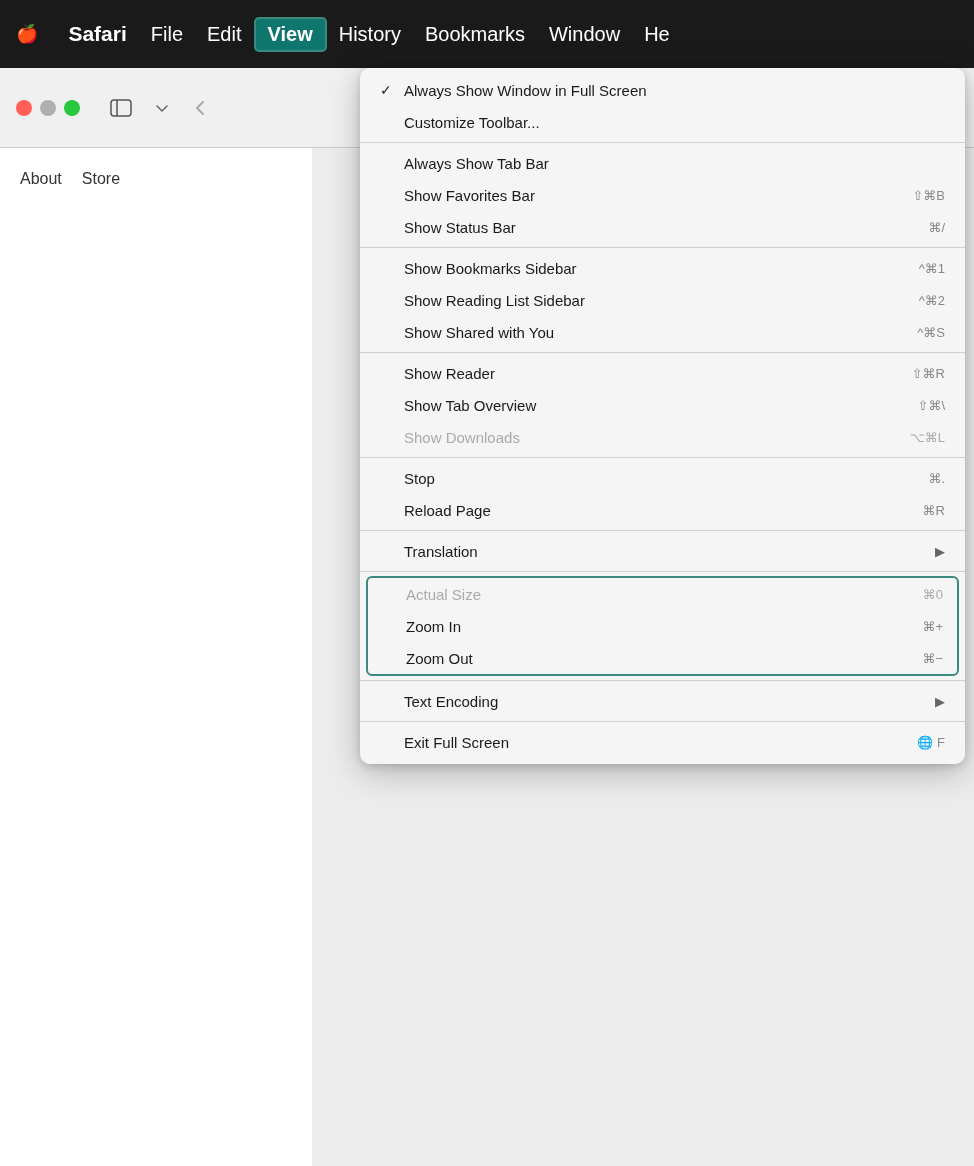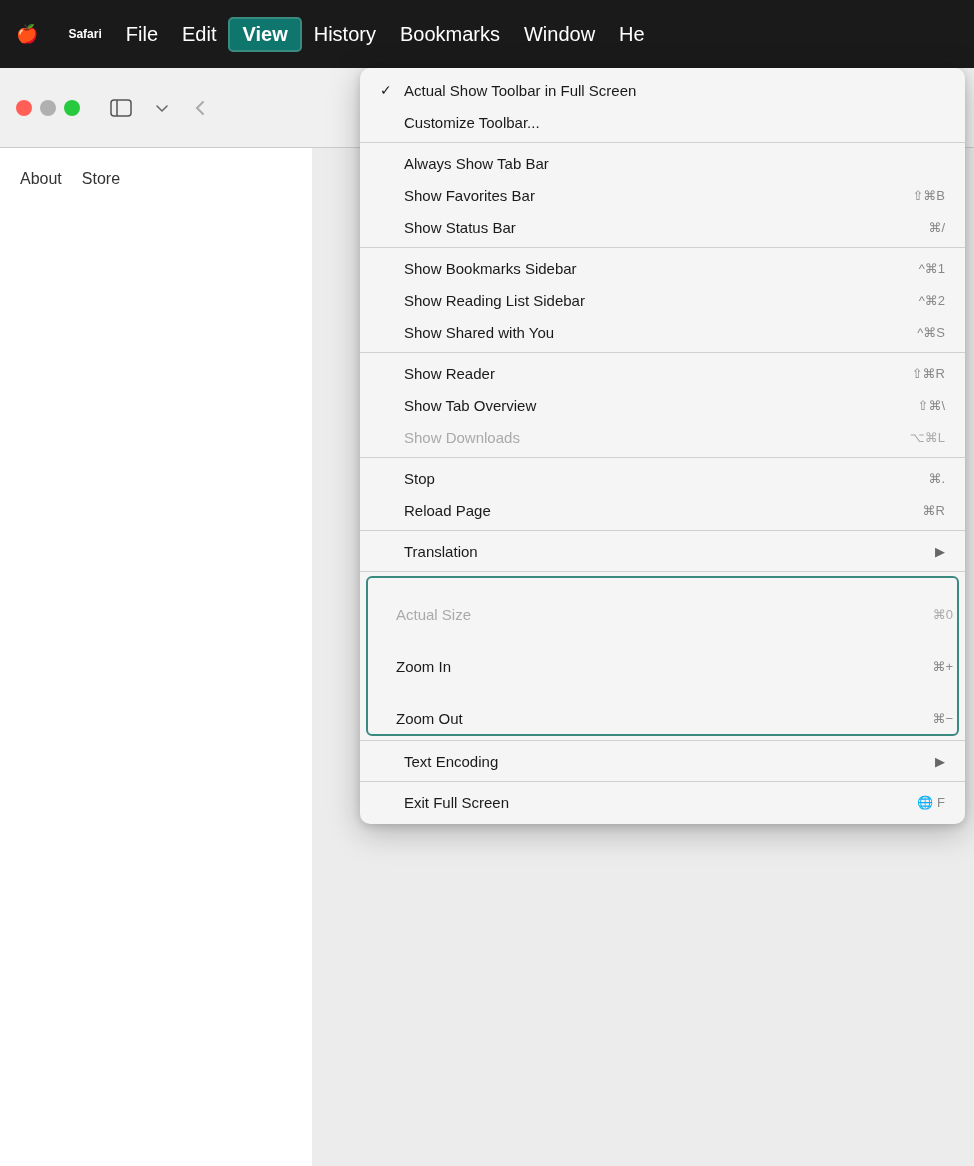--- a/index.html
+++ b/index.html
@@ -36,21 +36,21 @@
       cursor: pointer;
       white-space: nowrap;
     }
     .menubar-item.active {
       background: #0f766e;
       border: 2.5px solid #3a8a80;
       font-weight: 600;
     }
     .menubar-item.safari {
       font-weight: 700;
-      font-size: 12px;
+      font-size: 21px;
     }
 
     
     .browser-toolbar {
       width: 100%;
       height: 80px;
       background: #f0f0f0;
       border-bottom: 1px solid #ccc;
       display: flex;
       align-items: center;
@@ -177,22 +177,21 @@
     }
 
     
     .zoom-section {
       border: 2.5px solid #3a8a80;
       border-radius: 6px;
       margin: 2px 6px;
       overflow: hidden;
     }
     .zoom-section .menu-item {
-      padding: 7px 4px;
-      margin-top: 20px;
+      padding: 7px 14px;
     }
   </style>
 </head>
 <body>
 
 <div class="menubar">
   <span class="menubar-apple">🍎</span>
   <span class="menubar-item safari">Safari</span>
   <span class="menubar-item">File</span>
   <span class="menubar-item">Edit</span>
@@ -230,21 +229,21 @@
 <div class="page-content">
   <span class="page-nav-item">About</span>
   <span class="page-nav-item">Store</span>
 </div>
 
 <div class="dropdown-menu">
 
   <div class="menu-item">
     <div class="menu-item-label">
       <span class="checkmark">✓</span>
-      <span>Actual Show Toolbar in Full Screen</span>
+      <span>Always Show Window in Full Screen</span>
     </div>
     <span class="shortcut"></span>
   </div>
 
   <div class="menu-item">
     <div class="menu-item-label">
       <span class="checkmark"></span>
       <span>Customize Toolbar...</span>
     </div>
     <span class="shortcut"></span>

